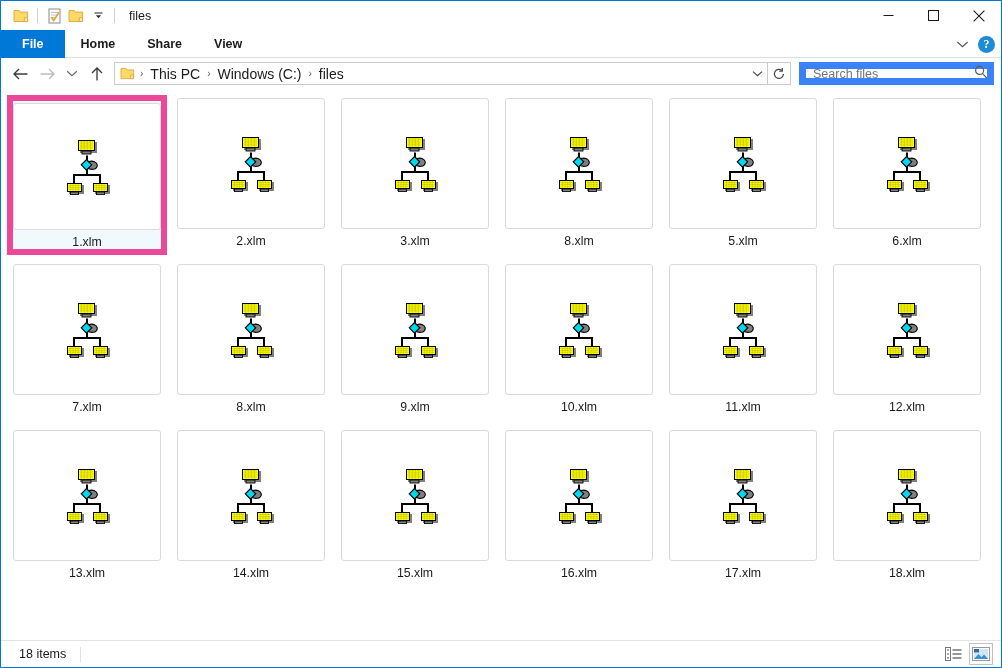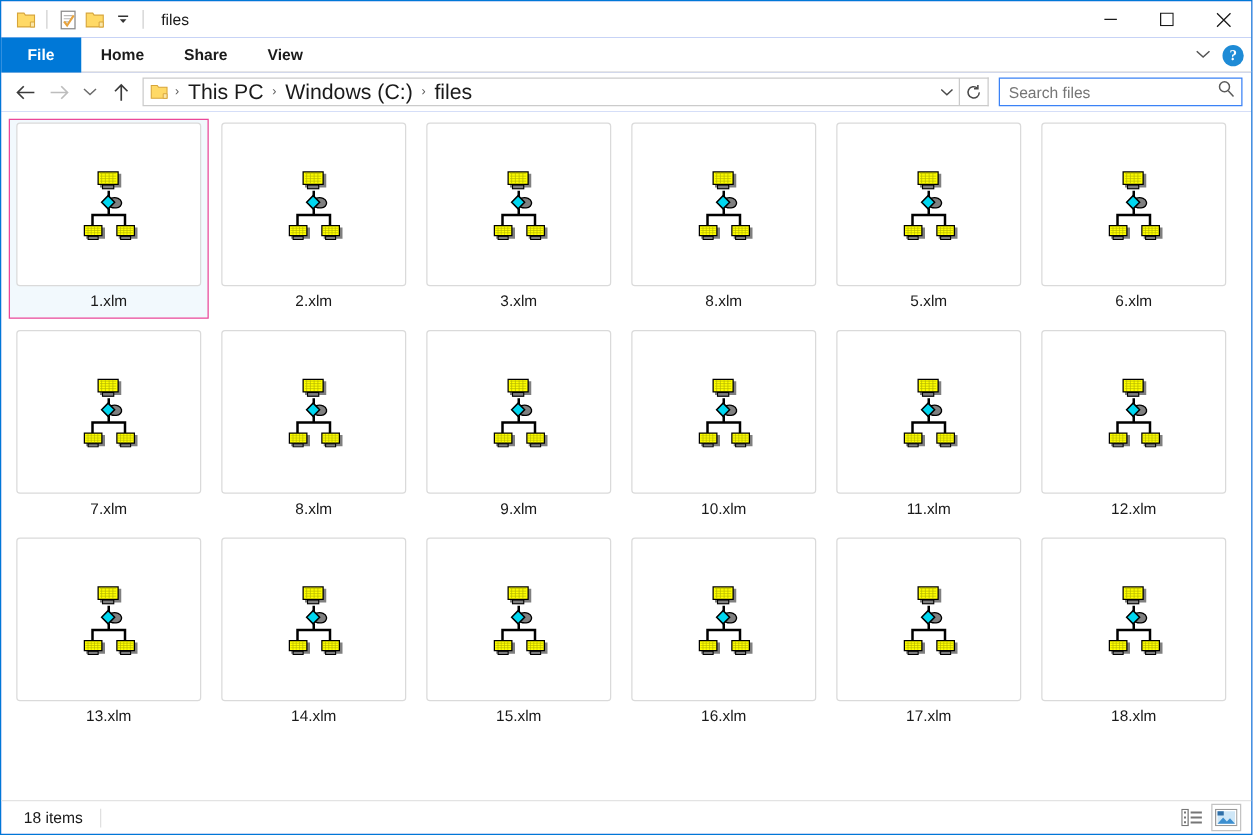--- a/index.html
+++ b/index.html
@@ -90,42 +90,42 @@
   .navbtn.small { width: 22px; }
   .crumbbar {
     flex: 1; height: 23px;
     border: 1px solid #cbcbcb; background: #ffffff;
     display: flex; align-items: center;
     margin: 0 3px 0 4px;
     position: relative;
   }
   .crumb-folder { margin: 0 2px 0 5px; display: flex; align-items: center; }
   .crumb {
-    font-size: 17px; color: #1a1a1a;
+    font-size: 14px; color: #1a1a1a;
     padding: 0 4px; white-space: nowrap;
   }
   .crumb-sep {
     color: #5a5a5a; font-size: 10px; padding: 0 3px;
     display: flex; align-items: center;
   }
   .crumb-spacer { flex: 1; }
   .crumb-drop {
     width: 19px; height: 21px;
     display: flex; align-items: center; justify-content: center;
   }
   .refreshbtn {
     width: 23px; height: 23px;
     border: 1px solid #cbcbcb; border-left: none;
     display: flex; align-items: center; justify-content: center;
     background: #fff;
     margin-left: -3px;
   }
   .searchbox {
     width: 195px; height: 23px;
-    border: 1px solid #3b82f6; background: #fff;
+    border: 7px solid #3b82f6; background: #fff;
     display: flex; align-items: center;
     margin-left: 8px;
     padding: 0 5px 0 7px;
   }
   .searchbox input {
     flex: 1; border: none; outline: none;
     font-size: 12.5px; color: #6d6d6d;
     font-family: "Liberation Sans", sans-serif;
     background: transparent;
   }
@@ -145,21 +145,21 @@
     row-gap: 0px;
   }
   .tile {
     width: 160px; height: 160px;
     display: flex; flex-direction: column; align-items: center;
     border: 1px solid transparent;
     padding: 2px 2px 0 2px;
     position: relative;
   }
   .tile.selected {
-    border: 1px solid #ec4899;
+    border: 6px solid #ec4899;
     background: #f2f9fd;
   }
   .thumb {
     width: 148px; height: 131px;
     border: 1px solid #dadada;
     border-radius: 3px;
     background: #ffffff;
     display: flex; align-items: center; justify-content: center;
   }
   .tile.selected .thumb { background: #ffffff; }

